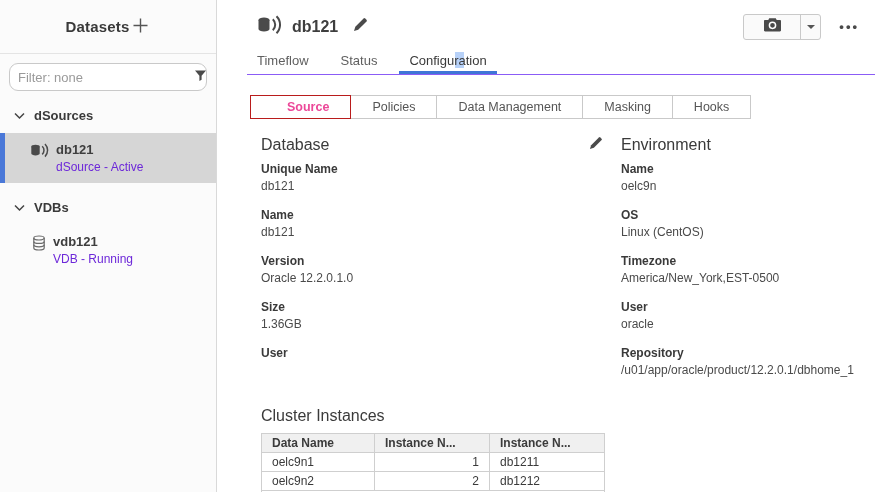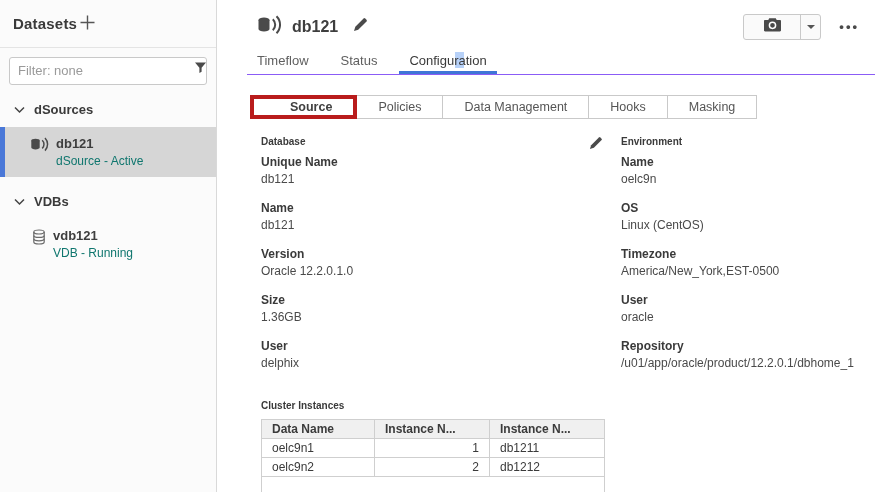--- a/index.html
+++ b/index.html
@@ -2,39 +2,39 @@
 <html><head>
 <meta charset="utf-8">
 <style>
   * { margin:0; padding:0; box-sizing:border-box; }
   html,body { width:875px; height:492px; overflow:hidden; background:#fff;
     font-family:"Liberation Sans","DejaVu Sans",sans-serif; color:#3a3a3a; }
   .app { display:flex; width:875px; height:492px; }
 
   
   .sidebar { width:217px; min-width:217px; background:#fbfbfb; border-right:1px solid #d9d9d9; }
-  .sidebar-header { height:48px; display:flex; align-items:center; justify-content:flex-start;
+  .sidebar-header { height:54px; display:flex; align-items:center; justify-content:center;
     padding:0 13px; border-bottom:1px solid #e4e4e4; }
   .sidebar-title { font-size:15px; font-weight:bold; letter-spacing:.2px; }
   .icon-btn { background:none; border:none; cursor:pointer; display:flex; align-items:center; padding:2px; }
   .filter-box { margin:9px 9px 0 9px; height:28px; background:#fff; border:1px solid #c9c9c9;
-    border-radius:3px; display:flex; align-items:flex-end; padding:6px 8px; }
+    border-radius:9px; display:flex; align-items:center; padding:0 8px; }
   .filter-box input { flex:1; border:none; outline:none; font-size:13px; color:#444; background:transparent;
     font-family:inherit; }
   .filter-box input::placeholder { color:#9a9a9a; }
   .links-row { display:flex; gap:15px; padding:13px 13px 14px 13px; border-bottom:1px solid #e4e4e4; }
   .link { font-size:13px; font-weight:bold; color:#3f6fd2; text-decoration:none; cursor:pointer; }
   .section-header { display:flex; align-items:center; gap:9px; padding:15px 0 9px 14px; cursor:pointer; }
   .section-header .label { font-size:13px; font-weight:bold; }
   .tree-item { position:relative; display:flex; align-items:flex-start; gap:7px;
     padding:9px 6px 9px 30px; cursor:pointer; }
   .tree-item.selected { background:#d6d6d6; }
   .tree-item.selected::before { content:""; position:absolute; left:0; top:0; bottom:0; width:5px; background:#4a78d8; }
   .tree-item .txt .t { font-size:13px; font-weight:bold; color:#3e3e3e; }
-  .tree-item .txt .s { font-size:12px; color:#0f766e; margin-top:3px; }
+  .tree-item .txt .s { font-size:12px; color:#6d28d9; margin-top:3px; }
   .tree-item .ticon { margin-top:1px; }
 
   
   .main { flex:1; background:#fff; }
   .main-header { height:47px; display:flex; align-items:center; padding:6px 8px 0 40px; }
   .main-title { font-size:16px; font-weight:bold; margin-left:10px; color:#3e3e3e; }
   .edit-pencil { margin-left:15px; cursor:pointer; }
   .header-actions { margin-left:auto; display:flex; align-items:center; }
   .split-btn { display:flex; height:26px; border:1px solid #c9c9c9; border-radius:3px; background:#fafafa; overflow:hidden; }
   .split-btn .seg { display:flex; align-items:center; justify-content:center; cursor:pointer; }
@@ -49,27 +49,27 @@
   .tab { display:flex; align-items:center; padding:0 10px; margin-right:12px; font-size:13px;
     color:#5f5f5f; cursor:pointer; position:relative; }
   .tab.active { color:#3a3a3a; font-weight:normal; box-shadow:inset 0 -3px 0 #3f75d7; }
   .sel-highlight { position:absolute; left:56px; top:5px; width:9px; height:16px; background:#b7d1f8; }
   .tab .lbl { position:relative; }
 
   .subtabs { display:flex; margin:20px 0 0 33px; }
   .subtab { height:24px; display:flex; align-items:center; padding:0 21px; font-size:12.5px;
     color:#555; background:#fff; border:1px solid #c9c9c9; border-left:none; cursor:pointer; }
   .subtab:first-child { border-left:1px solid #c9c9c9; }
-  .subtab.active { color:#404040; font-weight:bold; border:4px solid #b91c1c;padding-left:36px; }
+  .subtab.active { color:#ec4899; font-weight:bold; border:1px solid #b91c1c;padding-left:36px; }
 
   .details { display:flex; margin:17px 0 0 44px; }
   .detail-col1 { width:360px; }
   .detail-col2 { flex:1; }
   .col-head { display:flex; align-items:flex-start; justify-content:space-between; padding-right:18px; }
-  .sec-heading { font-size:10px; font-weight:bold; margin-bottom:8px; }
+  .sec-heading { font-size:16px; font-weight:normal; margin-bottom:8px; }
   .field { margin-bottom:15px; }
   .field .fl { font-size:12px; font-weight:bold; line-height:14px; }
   .field .fv { font-size:12px; color:#4a4a4a; line-height:14px; margin-top:3px; }
 
   .cluster { margin:15px 0 0 44px; }
   .cluster table { border-collapse:collapse; table-layout:fixed; font-size:12px; }
   .cluster th, .cluster td { border:1px solid #cfcfcf; padding:2px 10px; height:19px; text-align:left;
     overflow:hidden; white-space:nowrap; text-overflow:ellipsis; }
   .cluster th { background:#f0f0f0; font-weight:bold; color:#3b3b3b; }
   .cluster td.num { text-align:right; }
@@ -196,22 +196,22 @@
       <div class="tab active">
         <span class="sel-highlight"></span>
         <span class="lbl">Configuration</span>
       </div>
     </div>
 
     <div class="subtabs">
       <div class="subtab active">Source</div>
       <div class="subtab">Policies</div>
       <div class="subtab">Data Management</div>
+      <div class="subtab">Masking</div>
       <div class="subtab">Hooks</div>
-      <div class="subtab">Masking</div>
     </div>
 
     <div class="details">
 
       <div class="detail-col1">
         <div class="col-head">
           <div class="sec-heading">Database</div>
           <span>
             <svg width="14" height="14" viewBox="0 0 15 15">
                 <path d="M1 14l1.3-4.2L10.6 1.5a1.1 1.1 0 0 1 1.55 0l1.35 1.35a1.1 1.1 0 0 1 0 1.55L5.2 12.7 1 14z" fill="#4a4a4a"></path>
@@ -229,21 +229,20 @@
         <div class="field">
           <div class="fl">Version</div>
           <div class="fv">Oracle 12.2.0.1.0</div>
         </div>
         <div class="field">
           <div class="fl">Size</div>
           <div class="fv">1.36GB</div>
         </div>
         <div class="field">
           <div class="fl">User</div>
-          <div class="fv">delphix</div>
         </div>
       </div>
 
       <div class="detail-col2">
         <div class="sec-heading">Environment</div>
         <div class="field">
           <div class="fl">Name</div>
           <div class="fv">oelc9n</div>
         </div>
         <div class="field">

